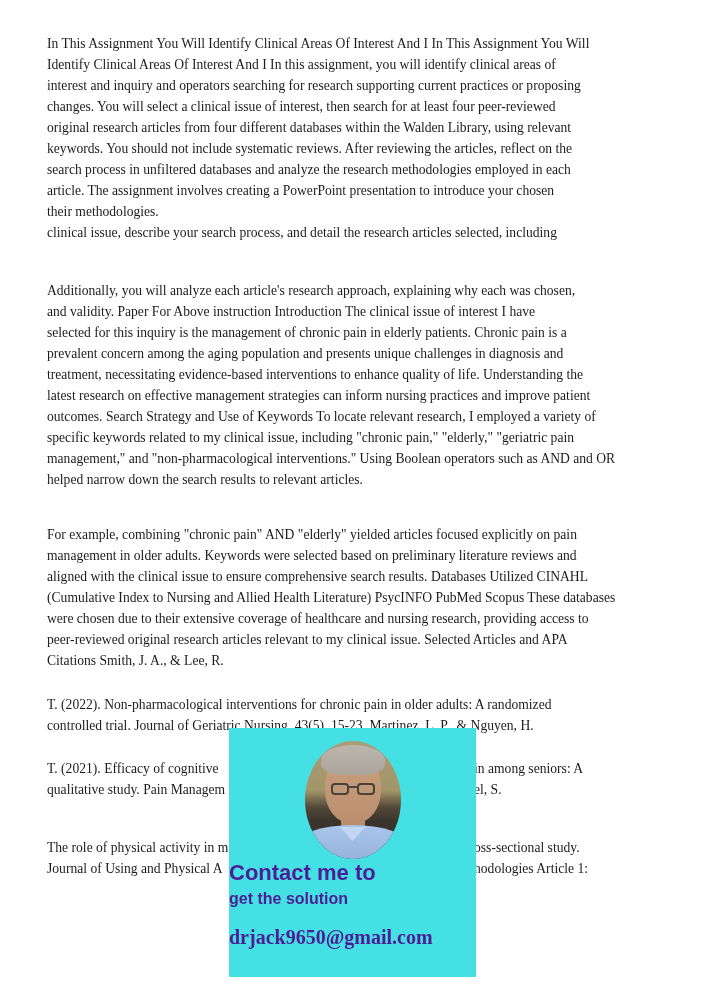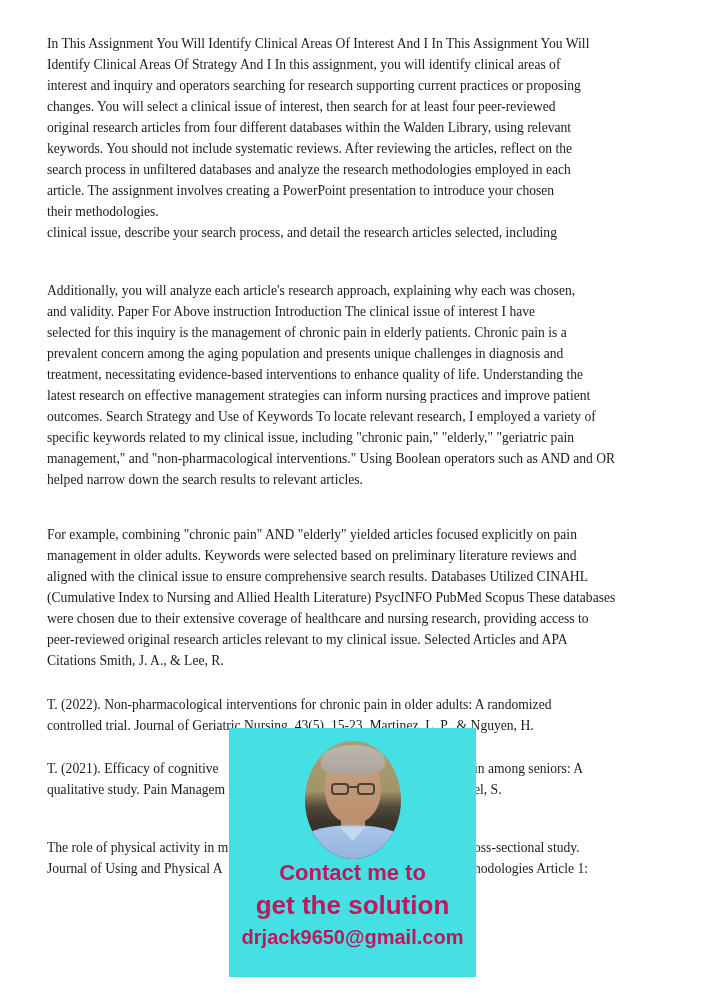--- a/index.html
+++ b/index.html
@@ -24,25 +24,25 @@
   .rfrag { position:absolute; left:427px; top:0; }
 
   
   .overlay {
     position:absolute; left:229px; top:728px;
     width:247px; height:249px;
     z-index:10;
   }
   .overlay-text {
     position:absolute; left:0; width:100%;
-    text-align:center; color:#be185d;
+    color:#4c1d95;
   }
   .contact1 { top:132px; font-family:"Liberation Sans", "DejaVu Sans", sans-serif; font-weight:bold; font-size:22px; }
-  .contact2 { top:162px; font-family:"Liberation Sans", "DejaVu Sans", sans-serif; font-weight:bold; font-size:26px; }
-  .email    { top:198px; font-family:Liberation Sans, sans-serif; font-weight:bold; font-size:20px; }
+  .contact2 { top:162px; font-family:"Liberation Sans", "DejaVu Sans", sans-serif; font-weight:bold; font-size:16px; }
+  .email    { top:198px; font-family:Liberation Serif, serif; font-weight:bold; font-size:20px; }
 
   
   .photo {
     position:absolute; left:50%; top:13px; transform:translateX(-50%);
     width:96px; height:118px;
     border-radius:50%;
     overflow:hidden;
     background:linear-gradient(180deg, #ab9d74 0%, #a3956a 42%, #53493a 56%, #3a342c 68%, #332d26 100%);
   }
   .photo * { position:absolute; }
@@ -56,21 +56,21 @@
   .lens-l { left:3px; } .lens-r { right:3px; }
   .bridge { left:21px; top:3px; width:8px; height:2px; background:#4a4138; }
 </style>
 </head>
 <body>
 
 <div class="page">
 
   <div class="para" style="top:33px">
     <div class="line">In This Assignment You Will Identify Clinical Areas Of Interest And I In This Assignment You Will</div>
-    <div class="line">Identify Clinical Areas Of Strategy And I In this assignment, you will identify clinical areas of</div>
+    <div class="line">Identify Clinical Areas Of Interest And I In this assignment, you will identify clinical areas of</div>
     <div class="line">interest and inquiry and operators searching for research supporting current practices or proposing</div>
     <div class="line">changes. You will select a clinical issue of interest, then search for at least four peer-reviewed</div>
     <div class="line">original research articles from four different databases within the Walden Library, using relevant</div>
     <div class="line">keywords. You should not include systematic reviews. After reviewing the articles, reflect on the</div>
     <div class="line">search process in unfiltered databases and analyze the research methodologies employed in each</div>
     <div class="line">article. The assignment involves creating a PowerPoint presentation to introduce your chosen</div>
     <div class="line">their methodologies.</div>
     <div class="line">clinical issue, describe your search process, and detail the research articles selected, including</div>
   </div>
 

